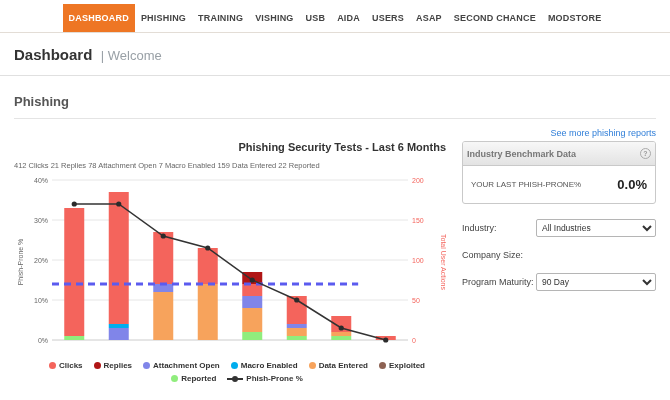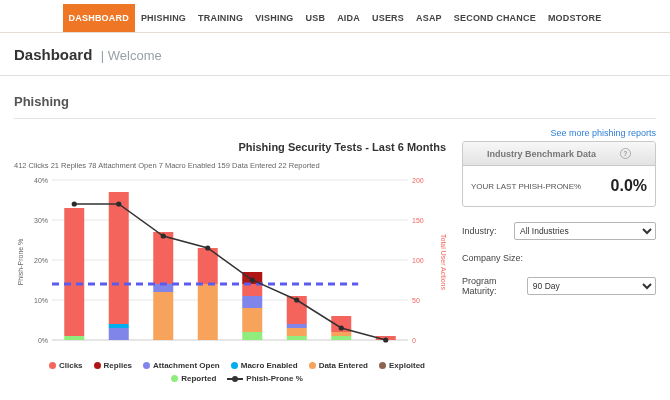--- a/index.html
+++ b/index.html
@@ -39,38 +39,38 @@
   .legend-item { display: flex; align-items: center; gap: 3px; font-weight: bold; color: #333; cursor: pointer; }
   .legend-dot { width: 7px; height: 7px; border-radius: 50%; flex: 0 0 7px; }
   .legend-line { width: 16px; height: 2px; background: #333; position: relative; flex: 0 0 16px; }
   .legend-line::after {
     content: ""; position: absolute; left: 5px; top: -2px;
     width: 6px; height: 6px; border-radius: 50%; background: #333;
   }
   .panel-col { flex: 1; padding-left: 16px; padding-top: 2px; }
   .benchmark { border: 1px solid #c9c9c9; border-radius: 3px; overflow: hidden; background: #fff; }
   .benchmark-head {
-    background: linear-gradient(#f7f7f7, #e3e3e3); padding: 6px 24px;
+    background: linear-gradient(#f7f7f7, #e3e3e3); padding: 6px 4px;
     font-size: 9px; font-weight: bold; color: #777; border-bottom: 1px solid #c9c9c9;
     display: flex; justify-content: space-between; align-items: center;
   }
   .help {
     width: 11px; height: 11px; border-radius: 50%; border: 1px solid #aaa; color: #999;
     font-size: 7px; display: flex; align-items: center; justify-content: center; cursor: pointer;
   }
   .bench-row {
     display: flex; justify-content: space-between; align-items: center;
     padding: 11px 8px; font-size: 8px; color: #555; border-bottom: 1px solid #ddd;
   }
   .bench-row:last-child { border-bottom: none; }
-  .bench-value { font-size: 16px; font-weight: bold; }
+  .bench-value { font-size: 13px; font-weight: bold; }
   .filters { margin-top: 15px; display: flex; flex-direction: column; gap: 13px; }
   .filter-row { display: flex; justify-content: space-between; align-items: center; font-size: 9px; color: #444; }
   .filter-row select {
-    width: 142px; font-size: 8.5px; padding: 2px 1px; border: 1px solid #b5b5b5;
+    width: 120px; font-size: 8.5px; padding: 2px 1px; border: 1px solid #b5b5b5;
     border-radius: 2px; background: #fff; color: #333; font-family: inherit;
   }
 </style>
 </head>
 <body>
 
 <nav class="topnav">
     <div class="nav-item active">DASHBOARD</div>
     <div class="nav-item">PHISHING</div>
     <div class="nav-item">TRAINING</div>

